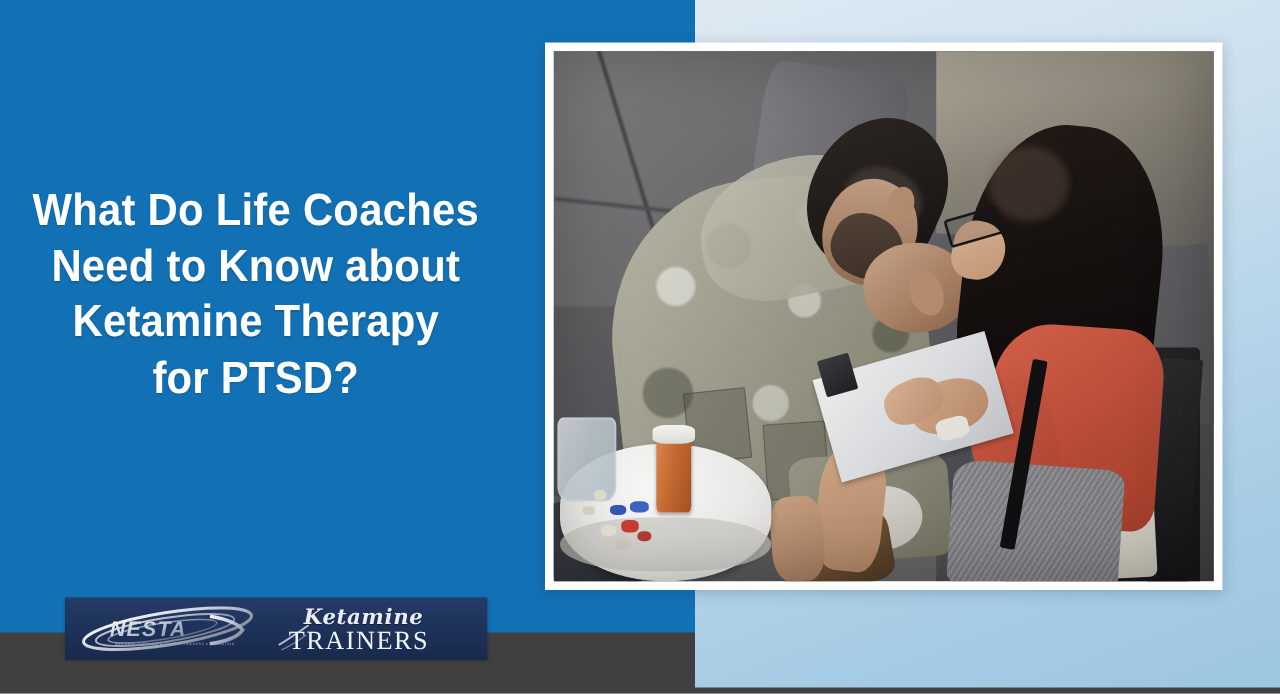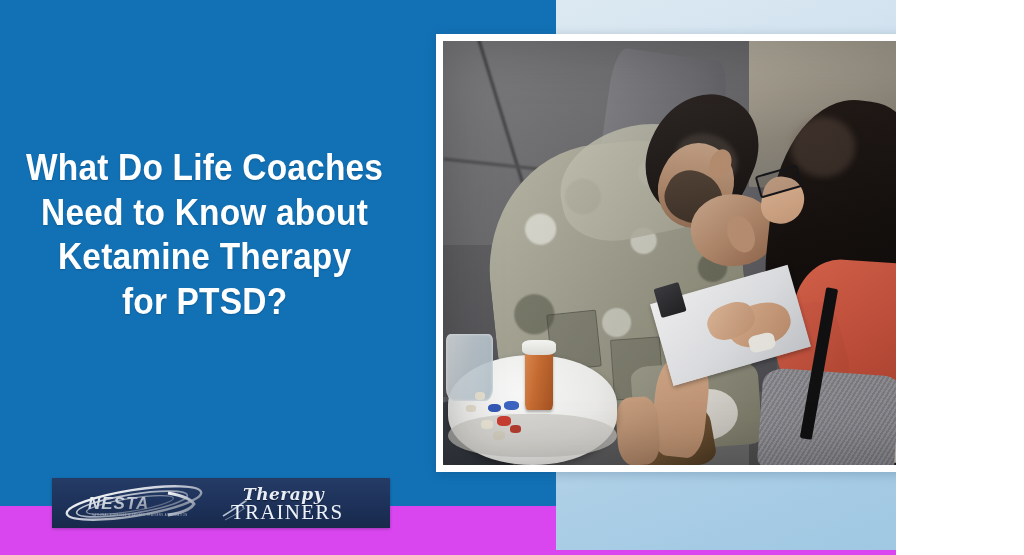--- a/index.html
+++ b/index.html
@@ -1,18 +1,18 @@
 <!DOCTYPE html>
 <html><head>
 <meta charset="utf-8">
 <style>
   html,body{margin:0;padding:0;background:#fff;}
   body{width:1024px;height:555px;font-family:"Liberation Sans",sans-serif;}
 
-  #stage{position:relative;width:896px;height:555px;overflow:hidden;background:#d946ef;}
+  #stage{position:relative;width:1024px;height:555px;overflow:hidden;background:#404040;}
 
   
   .bg-light{
     position:absolute;left:556px;top:0;width:468px;height:550px;
     background:linear-gradient(160deg,#dce9f2 0%,#cde0ee 30%,#a9cde5 75%,#9cc6e1 100%);
   }
 
   
   .bg-blue{
     position:absolute;left:0;top:0;width:556px;height:506px;
@@ -267,21 +267,21 @@
         <text x="28" y="25" font-family="Liberation Sans, sans-serif" font-size="17" font-weight="bold" font-style="italic" fill="url(#sg)" letter-spacing="1">NESTA</text>
         <text x="32" y="32" font-family="Liberation Sans, sans-serif" font-size="2.6" fill="#aab4c4" letter-spacing=".5">NATIONAL EXERCISE &amp; SPORTS TRAINERS ASSOCIATION</text>
       </svg>
     </div>
 
     <div class="logo-spencer">
       <svg class="swash" width="30" height="30" viewBox="0 0 30 30">
         <path d="M2 22 q10 -6 24 -16" fill="none" stroke="#cfd8e6" stroke-width="1.6" opacity=".85"></path>
         <path d="M4 26 q9 -4 20 -12" fill="none" stroke="#b7c2d4" stroke-width="1" opacity=".6"></path>
       </svg>
-      <div class="scriptword">Therapy</div>
+      <div class="scriptword">Ketamine</div>
       <div class="instword">TRAINERS</div>
     </div>
 
   </div>
 
   <div class="photo-frame">
     <div class="photo">
       <div class="ph-wallL"></div>
       <div class="ph-couchback"></div>
       <div class="ph-seam"></div>

